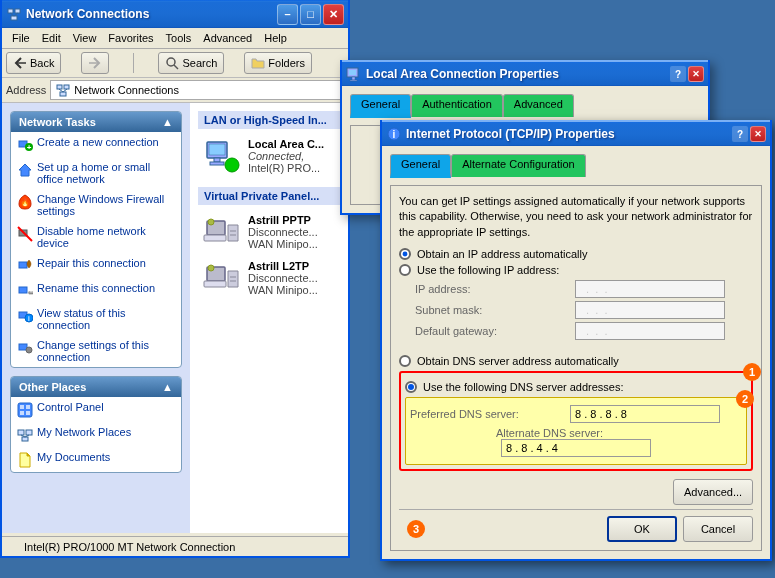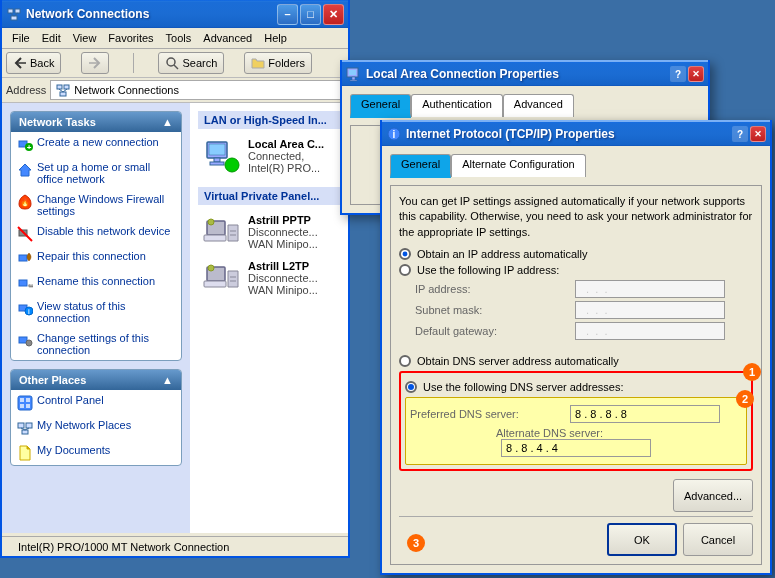--- a/index.html
+++ b/index.html
@@ -160,21 +160,21 @@
       height: 16px;
       flex-shrink: 0;
       margin-top: 1px;
     }
     .status-bar {
       height: 20px;
       background: #ece9d8;
       border-top: 1px solid #aaa;
       display: flex;
       align-items: center;
-      padding: 0 16px;
+      padding: 0 22px;
       font-size: 11px;
       position: absolute;
       bottom: 0;
       left: 0;
       right: 0;
     }
 
     
     .content-area {
       flex: 1;
@@ -218,21 +218,21 @@
     .tab-bar {
       display: flex;
       gap: 0;
       margin-bottom: 8px;
       background: transparent;
     }
     .tab {
       padding: 3px 10px;
       border: 1px solid #999;
       border-bottom: none;
-      background: #ffffff;
+      background: #22c55e;
       cursor: pointer;
       font-size: 11px;
       border-radius: 3px 3px 0 0;
     }
     .tab.active {
       background: #0ea5e9;
       border-bottom: 5px solid #0ea5e9;
       margin-bottom: -1px;
       z-index: 1;
     }
@@ -336,21 +336,21 @@
       top: 0;
       left: 0;
       width: 350px;
       height: 558px;
       background: #ece9d8;
       border: 2px solid #0054e3;
       border-top: none;
     }
     .xp-button {
       min-width: 70px;
-      height: 33px;
+      height: 26px;
       background: linear-gradient(to bottom, #f5f4ea, #dddbd0);
       border: 1px solid #999;
       border-radius: 3px;
       font-size: 11px;
       cursor: pointer;
       display: flex;
       align-items: center;
       justify-content: center;
       font-family: Tahoma, Arial, sans-serif;
       text-align: right;
@@ -464,21 +464,21 @@
               <path d="M8 1 Q14 4 14 10 Q14 15 8 15 Q2 15 2 10 Q2 4 8 1Z" fill="#ff4400" stroke="#cc2200" stroke-width="1"></path>
               <text x="8" y="11" text-anchor="middle" font-size="8" fill="white">🔥</text>
             </svg>
           <span>Change Windows Firewall settings</span>
         </div>
         <div class="sidebar-item">
           <svg class="sidebar-item-icon" viewBox="0 0 16 16">
               <rect x="2" y="4" width="8" height="6" fill="#888888" stroke="#555" stroke-width="1"></rect>
               <line x1="1" y1="1" x2="15" y2="15" stroke="red" stroke-width="2"></line>
             </svg>
-          <span>Disable this network device</span>
+          <span>Disable home network device</span>
         </div>
         <div class="sidebar-item">
           <svg class="sidebar-item-icon" viewBox="0 0 16 16">
               <rect x="2" y="4" width="8" height="6" fill="#4488ff" stroke="#2266cc" stroke-width="1"></rect>
               <path d="M12 2 Q16 6 12 10 Q8 6 12 2Z" fill="#aa6600" stroke="#884400" stroke-width="0.5"></path>
             </svg>
           <span>Repair this connection</span>
         </div>
         <div class="sidebar-item">
           <svg class="sidebar-item-icon" viewBox="0 0 16 16">
@@ -545,21 +545,21 @@
       <div class="network-item">
         <svg width="38" height="38" viewBox="0 0 38 38">
           <rect x="5" y="5" width="20" height="16" fill="#99aaff" stroke="#336699" stroke-width="1.5" rx="1"></rect>
           <rect x="7" y="7" width="16" height="11" fill="#88ccff" stroke="#336699" stroke-width="0.5"></rect>
           <rect x="12" y="21" width="6" height="4" fill="#99aaff" stroke="#336699" stroke-width="1"></rect>
           <rect x="8" y="25" width="14" height="3" fill="#99aaff" stroke="#336699" stroke-width="1"></rect>
           <circle cx="30" cy="28" r="7" fill="#00cc00" stroke="#009900" stroke-width="1"></circle>
         </svg>
         <div>
           <div style="font-weight:bold;">Local Area C...</div>
-          <div style="color:#444;">Connected,</div>
+          <div style="color:#444;font-style:italic;">Connected,</div>
           <div style="color:#444;">Intel(R) PRO...</div>
         </div>
       </div>
 
       <div class="section-header" style="margin-top:8px;">Virtual Private Panel...</div>
       <div class="network-item">
         <svg width="38" height="38" viewBox="0 0 38 38">
           <rect x="5" y="8" width="18" height="14" fill="#bbbbcc" stroke="#666688" stroke-width="1.5" rx="1"></rect>
           <circle cx="9" cy="9" r="3" fill="#aabb44" stroke="#889922" stroke-width="1"></circle>
           <rect x="2" y="22" width="22" height="6" fill="#ddddee" stroke="#888899" stroke-width="1" rx="1"></rect>

